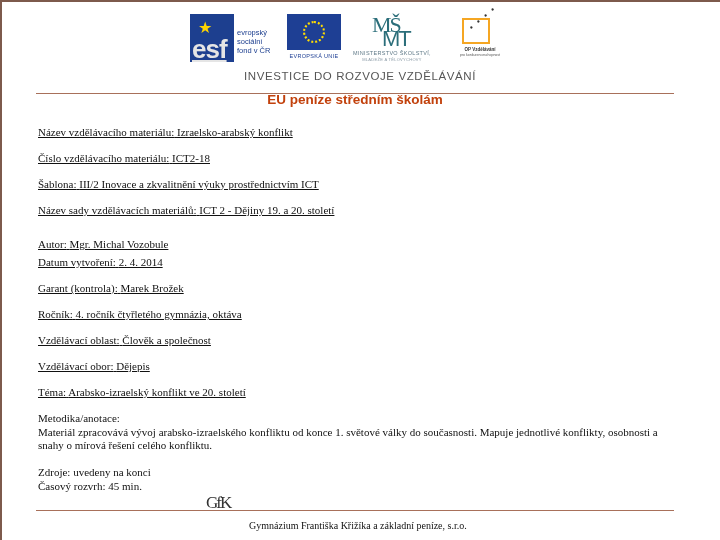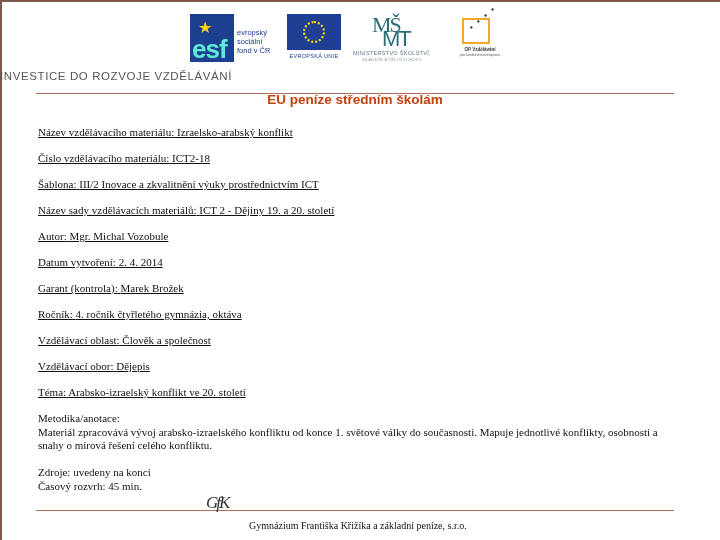--- a/index.html
+++ b/index.html
@@ -5,47 +5,47 @@
   html, body { margin:0; padding:0; }
   body { width:720px; height:540px; background:#ffffff; position:relative; overflow:hidden; font-family:"Liberation Serif", serif; }
   .frame-top { position:absolute; left:0; top:0; width:720px; height:2px; background:#7d5a4c; }
   .frame-left { position:absolute; left:0; top:0; width:2px; height:540px; background:#7d5a4c; }
   .logos { position:absolute; top:14px; left:190px; width:310px; height:50px; }
   .logo { position:absolute; top:0; }
   
   .esf { left:0; width:96px; height:48px; }
   .esf .blue { position:absolute; left:0; top:0; width:44px; height:48px; background:#1d3f8f; }
   .esf .blue .star { position:absolute; left:8px; top:6px; color:#ffd400; font-size:16px; font-family:"DejaVu Sans", sans-serif; line-height:16px; }
-  .esf .blue .word { position:absolute; left:2px; top:22px; color:#5eead4; font-family:"Liberation Sans", sans-serif; font-weight:bold; font-size:26px; line-height:26px; letter-spacing:-1px; }
+  .esf .blue .word { position:absolute; left:2px; top:22px; color:#e5e5e5; font-family:"Liberation Sans", sans-serif; font-weight:bold; font-size:26px; line-height:26px; letter-spacing:-1px;text-decoration:underline; }
   .esf .txt { position:absolute; left:47px; top:14px; font-family:"Liberation Sans", sans-serif; font-size:7.5px; line-height:9px; color:#1d3f8f; }
   
   .eu { left:97px; width:54px; height:48px; }
   .eu .flag { position:absolute; left:0; top:0; width:54px; height:36px; background:#1e3f94; }
   .eu .ring { position:absolute; left:16px; top:7px; width:22px; height:22px; border-radius:50%; border:2px dotted #ffdd00; box-sizing:border-box; }
   .eu .cap { position:absolute; left:0; top:39px; width:54px; font-family:"Liberation Sans", sans-serif; font-size:5.5px; color:#1e3f94; text-align:center; letter-spacing:0.3px; }
   
   .msmt { left:152px; width:100px; height:48px; }
   .msmt .mark { position:absolute; left:30px; top:0; font-family:Liberation Serif, serif; font-size:22px; color:#2b6e7a; letter-spacing:-2px; line-height:22px; }
   .msmt .mark2 { position:absolute; left:40px; top:14px; font-family:"Liberation Sans", sans-serif; font-size:22px; color:#2b6e7a; letter-spacing:-2px; line-height:22px; }
   .msmt .cap1 { position:absolute; left:0; top:36px; width:100px; text-align:center; font-family:"Liberation Sans", sans-serif; font-size:5.5px; color:#607a88; letter-spacing:0.3px; }
   .msmt .cap2 { position:absolute; left:0; top:43px; width:100px; text-align:center; font-family:"Liberation Sans", sans-serif; font-size:4px; color:#8a9aa6; letter-spacing:0.3px; }
   
   .op { left:260px; width:60px; height:48px; }
   .op .box { position:absolute; left:12px; top:4px; width:28px; height:26px; border:2px solid #f5a623; border-bottom-width:2px; box-sizing:border-box; }
   .op .dots { position:absolute; left:16px; top:0; font-family:"DejaVu Sans", sans-serif; font-size:8px; color:#333; transform:rotate(-40deg); letter-spacing:1px; }
   .op .cap1 { position:absolute; left:0; top:33px; width:60px; text-align:center; font-family:"Liberation Sans", sans-serif; font-size:4.5px; font-weight:bold; color:#333; }
   .op .cap2 { position:absolute; left:0; top:39px; width:60px; text-align:center; font-family:"Liberation Sans", sans-serif; font-size:3.5px; color:#555; }
-  .investice { position:absolute; top:70px; left:0; width:720px; font-family:"Liberation Sans", sans-serif; font-size:11.5px; color:#555; letter-spacing:0.6px; }
+  .investice { position:absolute; top:70px; left:0; width:720px; text-align:center; font-family:"Liberation Sans", sans-serif; font-size:11.5px; color:#555; letter-spacing:0.6px; }
   .hr-top { position:absolute; left:36px; top:93px; width:638px; height:1px; background:#a8705a; }
   .subtitle { position:absolute; top:92px; left:0; width:710px; text-align:center; font-family:"Liberation Sans", sans-serif; font-weight:bold; font-size:13.5px; color:#c2410c; }
   .content { position:absolute; left:38px; top:126px; width:640px; font-size:11px; color:#111; }
   .field { position:absolute; left:0; white-space:nowrap;text-decoration:underline; }
   .para { position:absolute; left:0; width:640px; line-height:13.5px; }
   .hr-bot { position:absolute; left:36px; top:510px; width:638px; height:1px; background:#a8705a; }
-  .footer-logo { position:absolute; left:206px; top:493px; font-family:"Liberation Serif", serif; font-style:italic; font-size:17px; color:#333; letter-spacing:-2px; }
+  .footer-logo { position:absolute; left:206px; top:493px; font-family:"Liberation Serif", serif; font-size:17px; color:#333; letter-spacing:-2px; }
   .footer-text { position:absolute; left:249px; top:520px; font-family:"Liberation Serif", serif; font-size:10px; color:#111; }
 </style>
 </head>
 <body>
 
 <div class="frame-top"></div>
 <div class="frame-left"></div>
 
 <div class="logos">
   <div class="logo esf">
@@ -81,21 +81,21 @@
 
 <div class="investice">INVESTICE DO ROZVOJE VZDĚLÁVÁNÍ</div>
 <div class="hr-top"></div>
 <div class="subtitle">EU peníze středním školám</div>
 
 <div class="content">
   <div class="field" style="top:0px"><span>Název vzdělávacího materiálu:</span> <span>Izraelsko-arabský konflikt</span></div>
   <div class="field" style="top:26px"><span>Číslo vzdělávacího materiálu:</span> <span>ICT2-18</span></div>
   <div class="field" style="top:52px"><span>Šablona:</span> <span>III/2 Inovace a zkvalitnění výuky prostřednictvím ICT</span></div>
   <div class="field" style="top:78px"><span>Název sady vzdělávacích materiálů:</span> <span>ICT 2 - Dějiny 19. a 20. století</span></div>
-  <div class="field" style="top:104px"><span>Autor:</span> <span>Mgr. Michal Vozobule</span></div>
+  <div class="field" style="top:112px"><span>Autor:</span> <span>Mgr. Michal Vozobule</span></div>
   <div class="field" style="top:130px"><span>Datum vytvoření:</span> <span>2. 4. 2014</span></div>
   <div class="field" style="top:156px"><span>Garant (kontrola):</span> <span>Marek Brožek</span></div>
   <div class="field" style="top:182px"><span>Ročník:</span> <span>4. ročník čtyřletého gymnázia, oktáva</span></div>
   <div class="field" style="top:208px"><span>Vzdělávací oblast:</span> <span>Člověk a společnost</span></div>
   <div class="field" style="top:234px"><span>Vzdělávací obor:</span> <span>Dějepis</span></div>
   <div class="field" style="top:260px"><span>Téma:</span> <span>Arabsko-izraelský konflikt ve 20. století</span></div>
 
   <div class="para" style="top:286px">
     <div>Metodika/anotace:</div>
     <div>Materiál zpracovává vývoj arabsko-izraelského konfliktu od konce 1. světové války do současnosti. Mapuje jednotlivé konflikty, osobnosti a snahy o mírová řešení celého konfliktu.</div>

